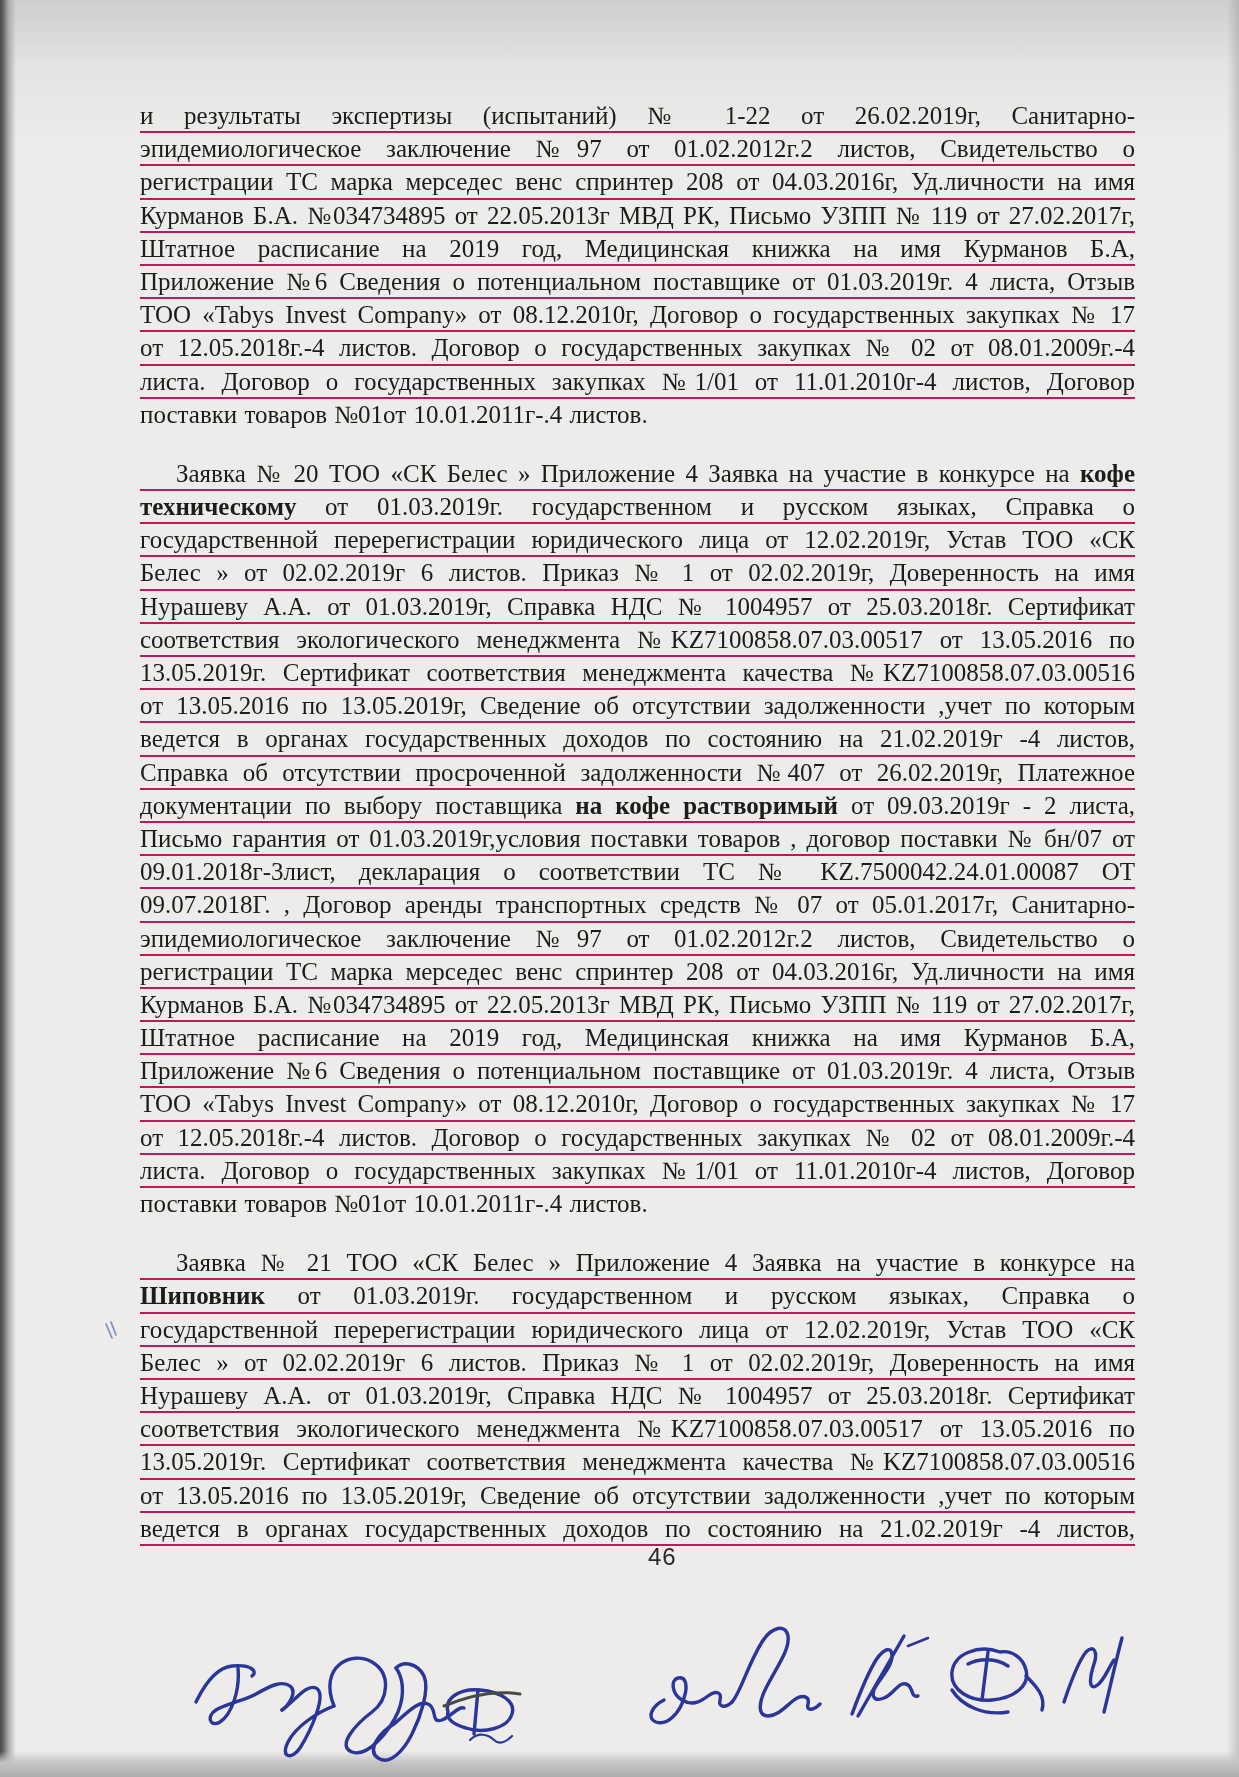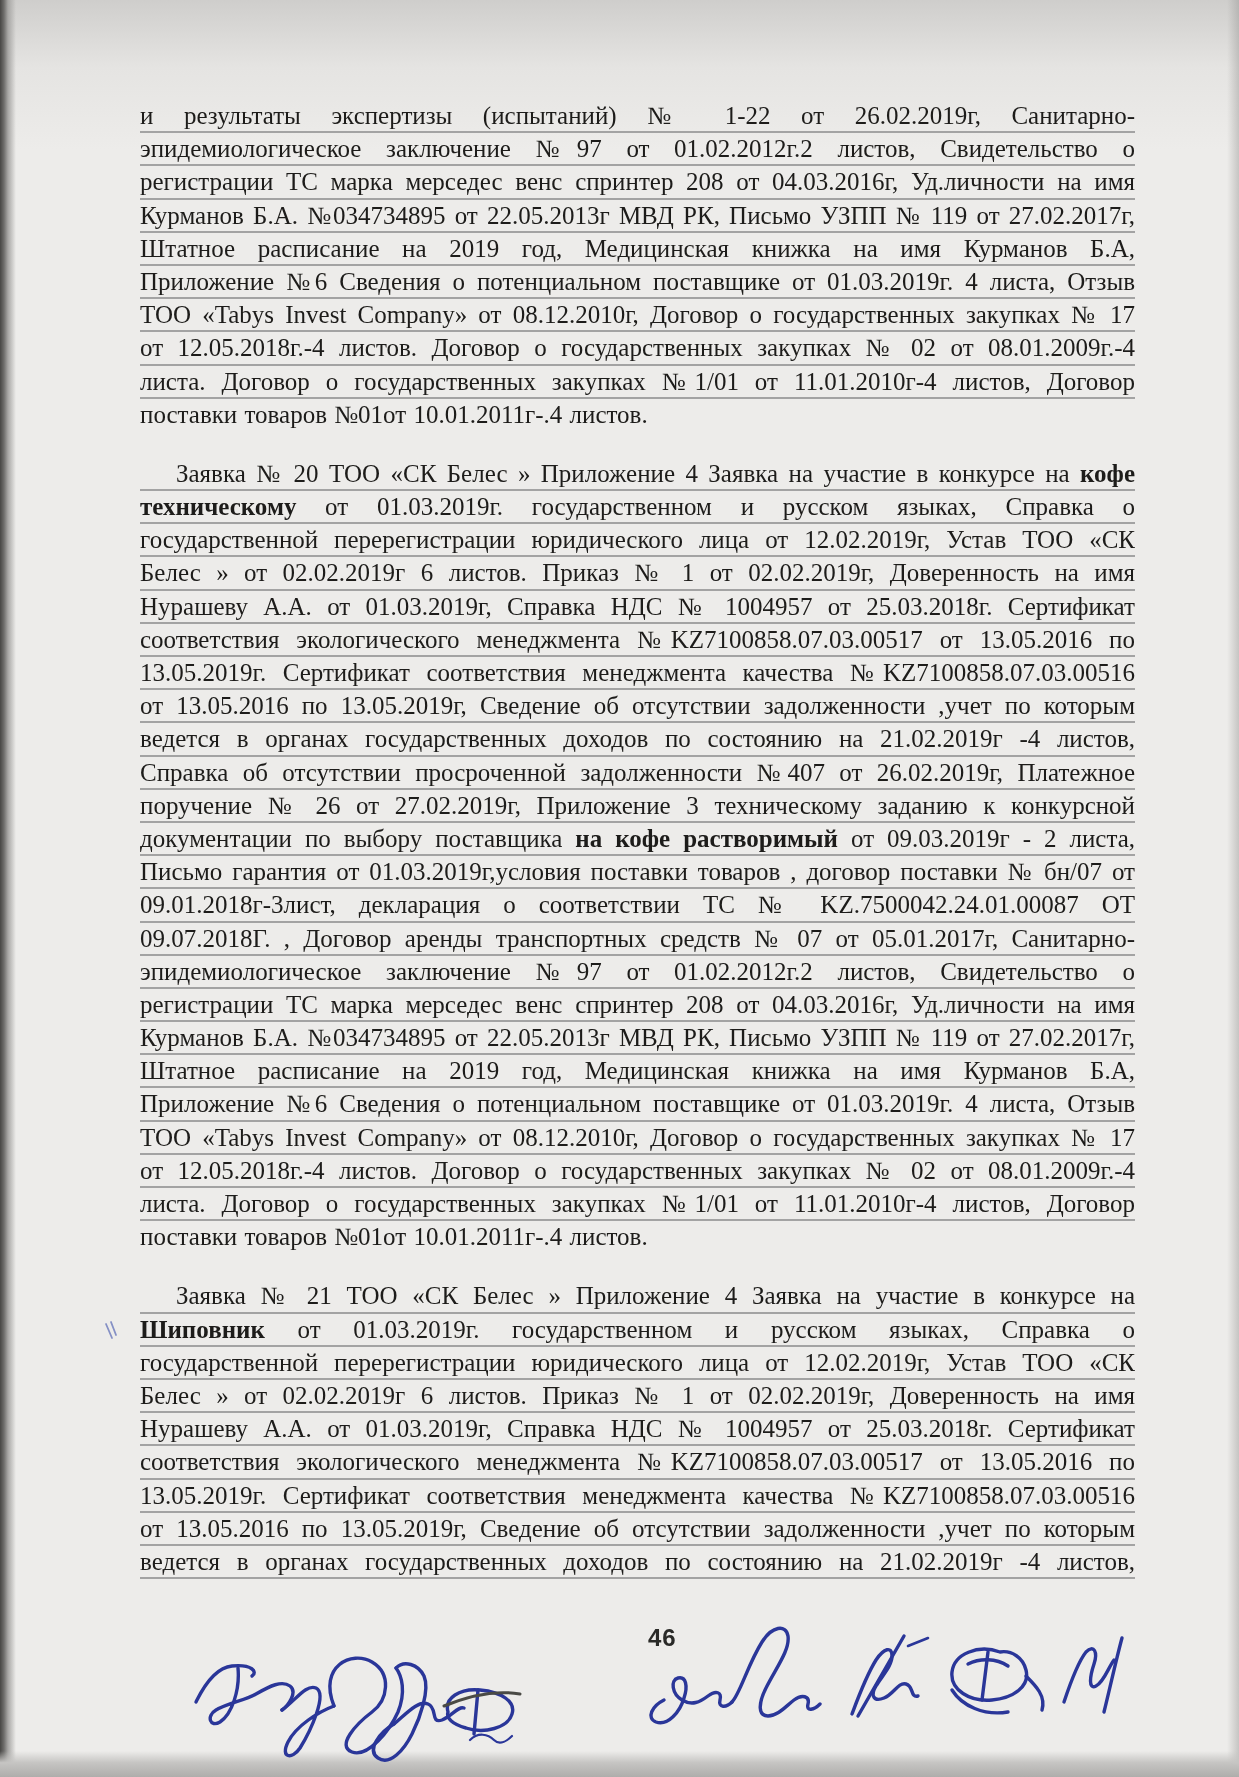--- a/index.html
+++ b/index.html
@@ -19,34 +19,34 @@
     background:linear-gradient(0deg,#aeadab 0%,#c6c5c3 55%,rgba(198,197,195,0) 100%);}
   .shade-right{position:absolute;right:0;top:0;width:12px;height:1777px;
     background:linear-gradient(270deg,rgba(150,149,147,0.45) 0%,rgba(150,149,147,0) 100%);}
   
   .text-block{position:absolute;left:140px;top:100px;width:995px;}
   .paragraph{margin:0;}
   .paragraph + .paragraph{margin-top:26px;}
   .line{
     box-sizing:border-box;height:33.2px;overflow:hidden;
     line-height:31px;font-size:25px;
-    border-bottom:2px solid #a3a3a3;
+    border-bottom:2px solid #be185d;
     text-align:justify;text-align-last:justify;
     word-spacing:1px;white-space:normal;
   }
   .line b{font-weight:bold;}
   .line.indent{text-indent:36px;}
   .line.short{
     border-bottom:none;text-align:left;text-align-last:left;
   }
   .line.short .line-text{border-bottom:2px solid #24231f;padding-bottom:12px;}
   .page-number{
-    position:absolute;left:648px;top:1624px;
+    position:absolute;left:648px;top:1543px;
     font-family:"Liberation Sans","DejaVu Sans",sans-serif;
-    font-size:24px;color:#2a2a28;letter-spacing:1px;font-weight:bold;
+    font-size:24px;color:#2a2a28;letter-spacing:1px;
   }
   .sig-layer{position:absolute;left:0;top:0;width:1239px;height:1777px;pointer-events:none;}
 </style>
 </head>
 <body>
 
 <div class="page">
 
   <div class="shade-top"></div>
   <div class="edge-left"></div>
@@ -70,21 +70,20 @@
         <div class="line indent"><span class="line-text"><span>Заявка № 20 ТОО «СК Белес » Приложение 4 Заявка на участие в конкурсе на </span><b>кофе</b></span></div>
         <div class="line"><span class="line-text"><b>техническому</b><span> от 01.03.2019г. государственном и русском языках, Справка о</span></span></div>
         <div class="line"><span class="line-text"><span>государственной перерегистрации юридического лица от 12.02.2019г, Устав ТОО «СК</span></span></div>
         <div class="line"><span class="line-text"><span>Белес » от 02.02.2019г 6 листов. Приказ № 1 от 02.02.2019г, Доверенность на имя</span></span></div>
         <div class="line"><span class="line-text"><span>Нурашеву А.А. от 01.03.2019г, Справка НДС № 1004957 от 25.03.2018г. Сертификат</span></span></div>
         <div class="line"><span class="line-text"><span>соответствия экологического менеджмента №KZ7100858.07.03.00517 от 13.05.2016 по</span></span></div>
         <div class="line"><span class="line-text"><span>13.05.2019г. Сертификат соответствия менеджмента качества №KZ7100858.07.03.00516</span></span></div>
         <div class="line"><span class="line-text"><span>от 13.05.2016 по 13.05.2019г, Сведение об отсутствии задолженности ,учет по которым</span></span></div>
         <div class="line"><span class="line-text"><span>ведется в органах государственных доходов по состоянию на 21.02.2019г -4 листов,</span></span></div>
         <div class="line"><span class="line-text"><span>Справка об отсутствии просроченной задолженности №407 от 26.02.2019г, Платежное</span></span></div>
-        <div class="line"><span class="line-text"><span>поручение № 26 от 27.02.2019г, Приложение 3 техническому заданию к конкурсной</span></span></div>
         <div class="line"><span class="line-text"><span>документации по выбору поставщика </span><b>на кофе растворимый</b><span> от 09.03.2019г - 2 листа,</span></span></div>
         <div class="line"><span class="line-text"><span>Письмо гарантия от 01.03.2019г,условия поставки товаров , договор поставки № бн/07 от</span></span></div>
         <div class="line"><span class="line-text"><span>09.01.2018г-3лист, декларация о соответствии ТС № KZ.7500042.24.01.00087 ОТ</span></span></div>
         <div class="line"><span class="line-text"><span>09.07.2018Г. , Договор аренды транспортных средств № 07 от 05.01.2017г, Санитарно-</span></span></div>
         <div class="line"><span class="line-text"><span>эпидемиологическое заключение №97 от 01.02.2012г.2 листов, Свидетельство о</span></span></div>
         <div class="line"><span class="line-text"><span>регистрации ТС марка мерседес венс спринтер 208 от 04.03.2016г, Уд.личности на имя</span></span></div>
         <div class="line"><span class="line-text"><span>Курманов Б.А. №034734895 от 22.05.2013г МВД РК, Письмо УЗПП № 119 от 27.02.2017г,</span></span></div>
         <div class="line"><span class="line-text"><span>Штатное расписание на 2019 год, Медицинская книжка на имя Курманов Б.А,</span></span></div>
         <div class="line"><span class="line-text"><span>Приложение №6 Сведения о потенциальном поставщике от 01.03.2019г. 4 листа, Отзыв</span></span></div>
         <div class="line"><span class="line-text"><span>ТОО «Tabys Invest Company» от 08.12.2010г, Договор о государственных закупках № 17</span></span></div>

